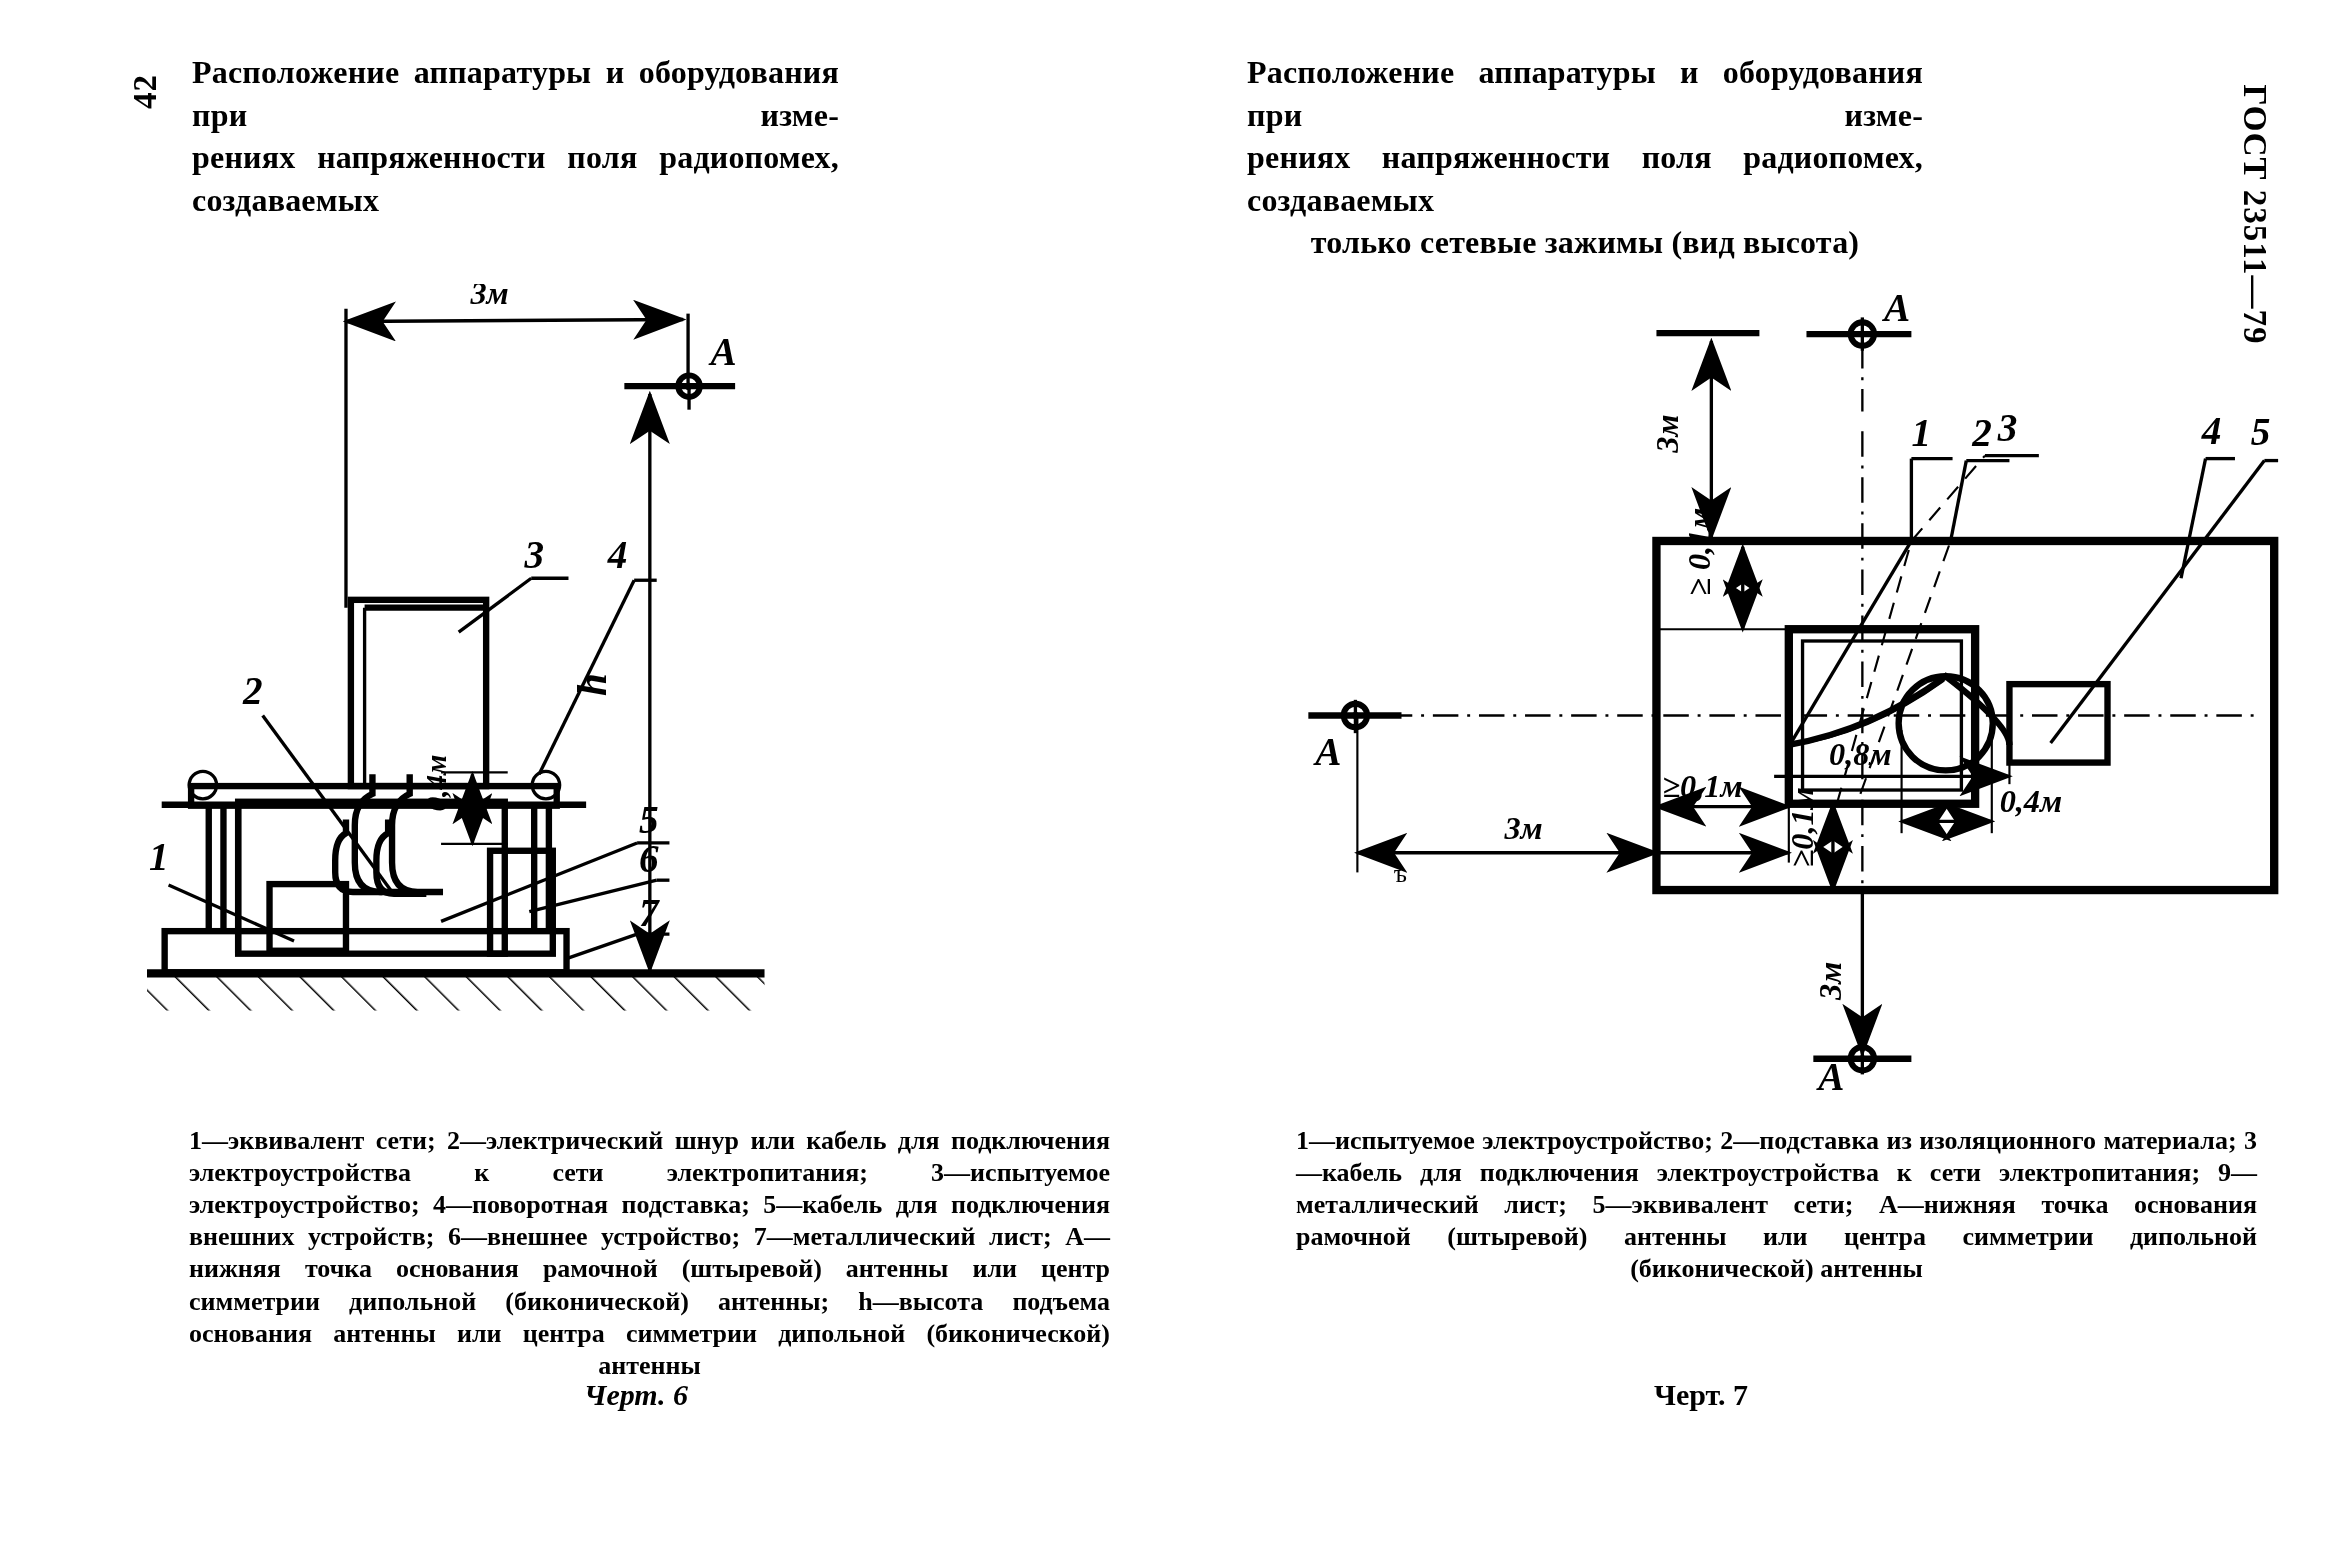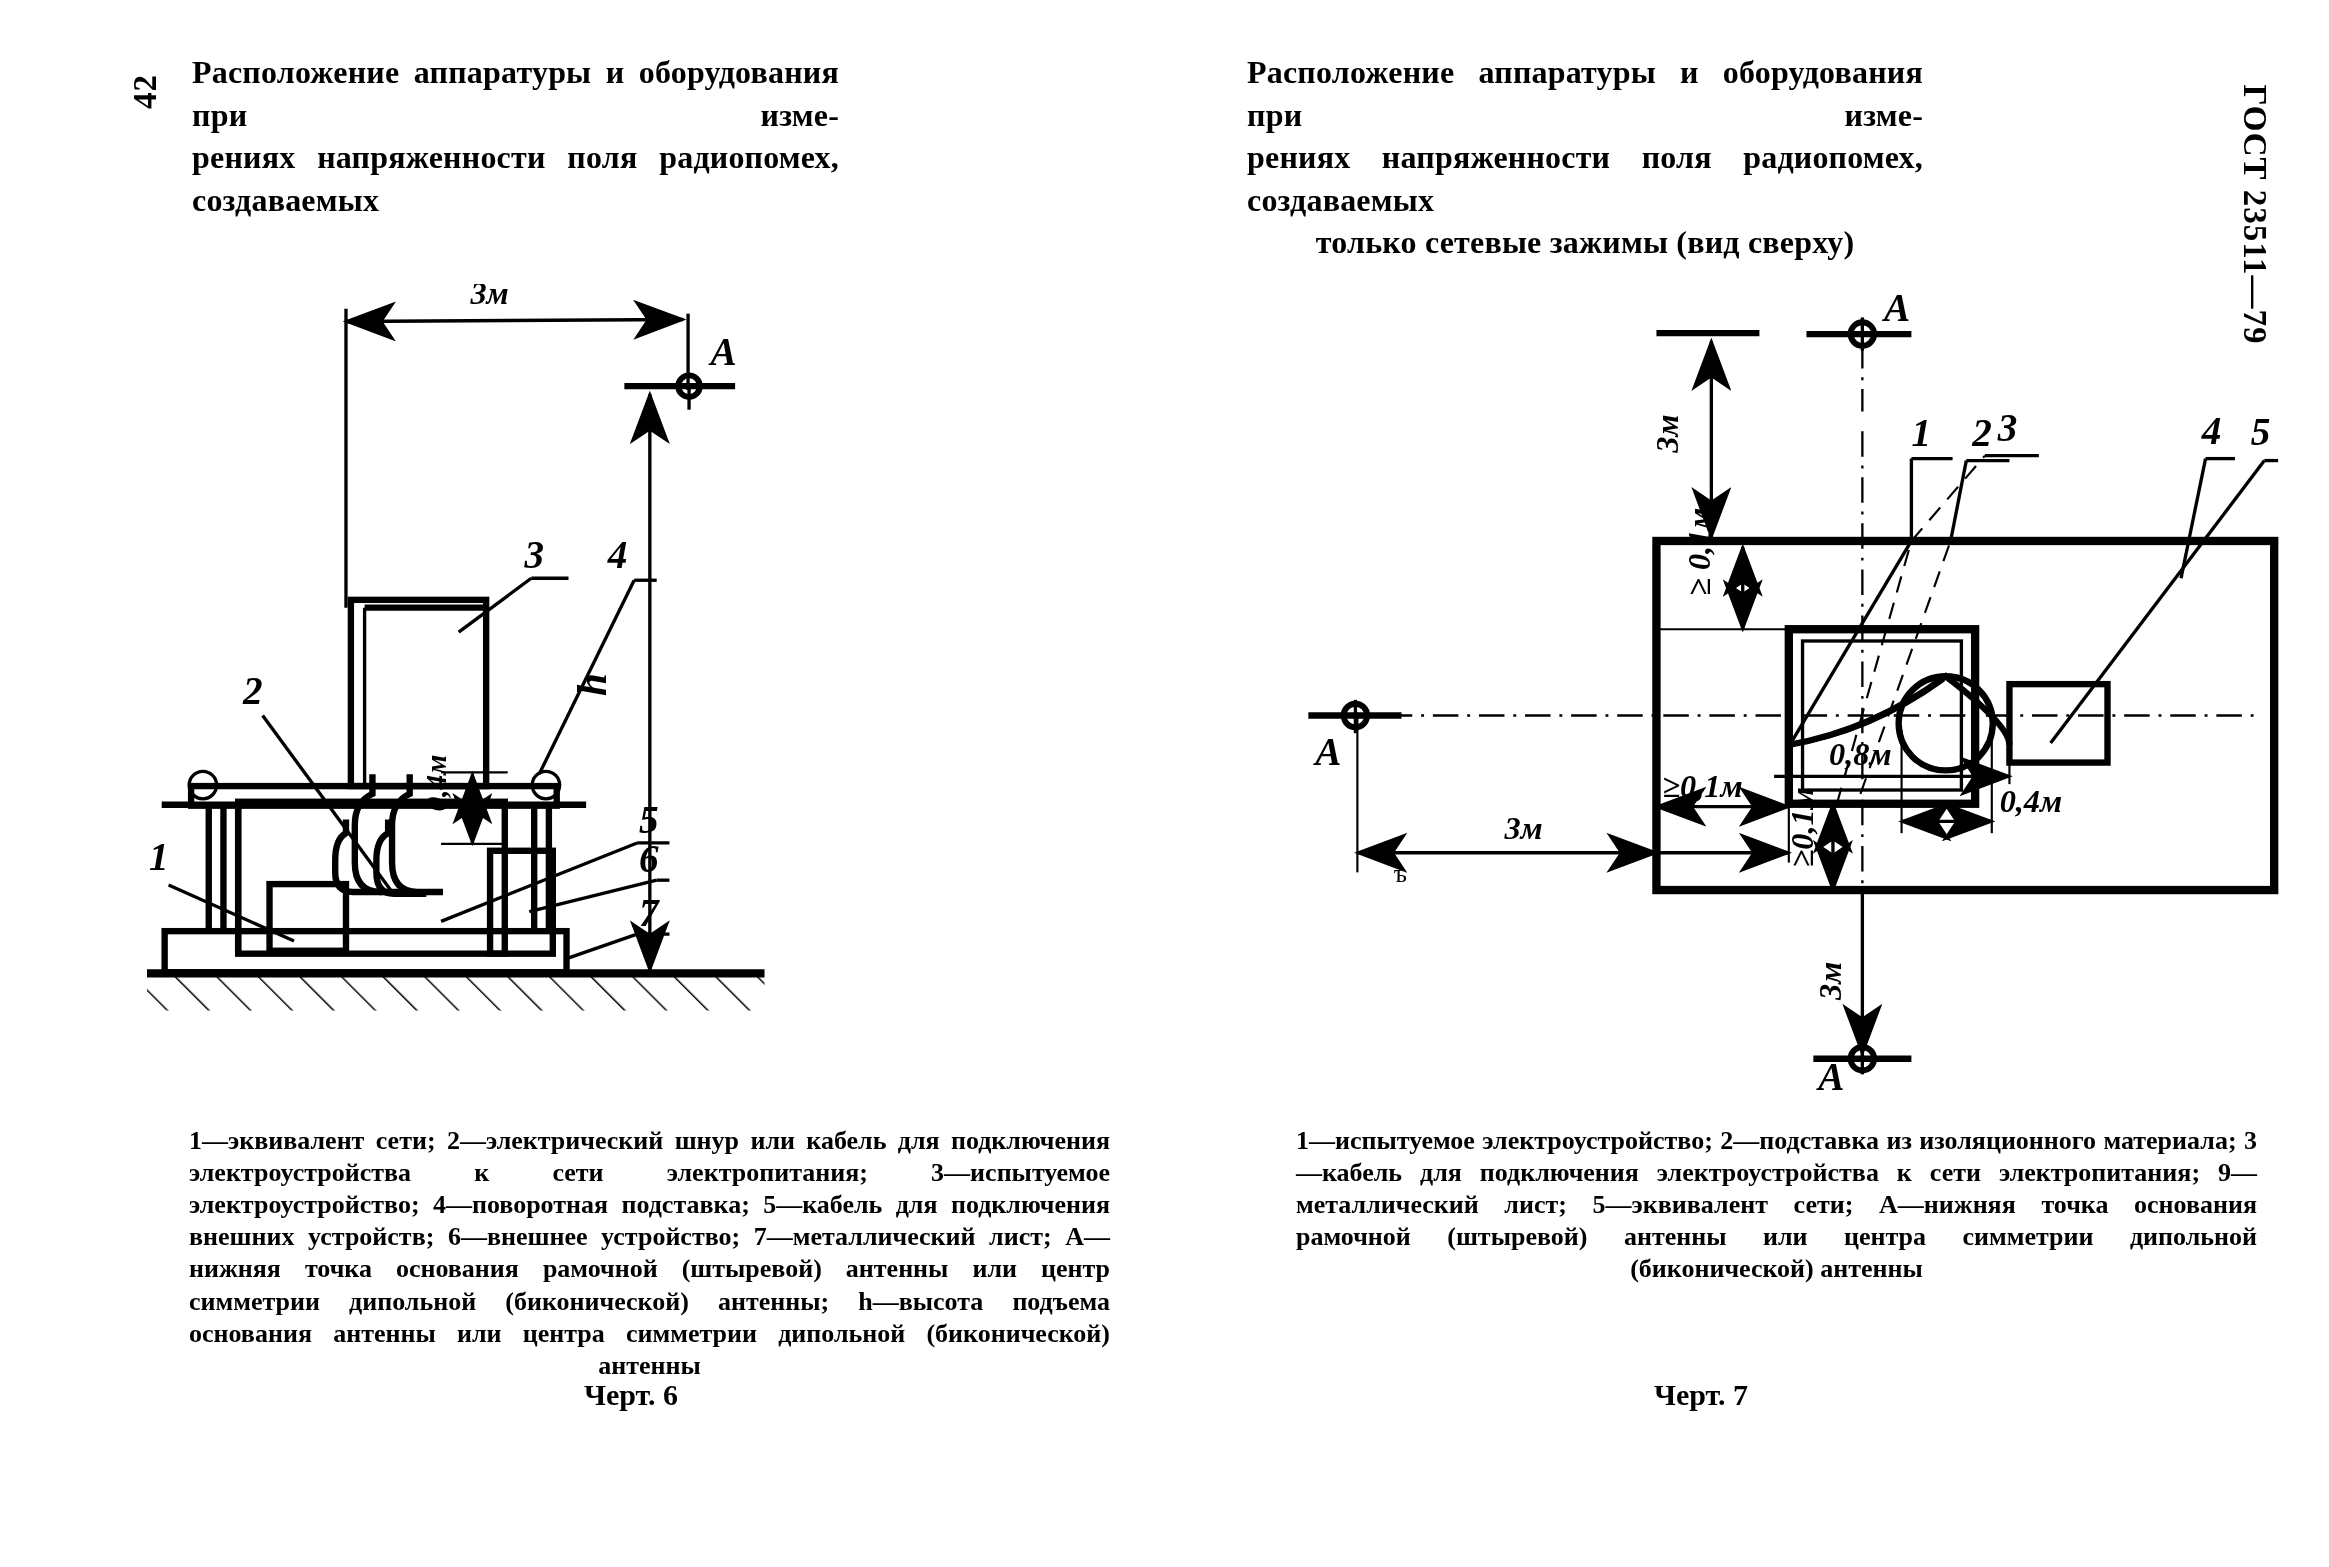--- a/index.html
+++ b/index.html
@@ -42,21 +42,21 @@
   .caption{
     font-size:26px;line-height:1.235;font-weight:bold;
     text-align:justify;text-align-last:center;
     letter-spacing:0px;
   }
   #caption-left{left:189px;top:1125px;width:921px;}
   #caption-right{left:1296px;top:1125px;width:961px;}
 
   
   .fig-label{font-size:30px;font-weight:bold;}
-  #fig-label-left{left:584px;top:1378px;}
+  #fig-label-left{left:584px;top:1378px;font-style:italic;}
   #fig-label-right{left:1654px;top:1378px;}
 
   
   #figure-left{left:147px;top:284px;width:990px;height:814px;}
   #figure-right{left:1225px;top:284px;width:1059px;height:814px;}
   svg{display:block;}
   .stroke{stroke:#000;fill:none;}
   .thin{stroke-width:2.2;}
   .med{stroke-width:3.4;}
   .thick{stroke-width:6.5;}
@@ -82,21 +82,21 @@
   <div class="abs" id="gost-number">ГОСТ 23511—79</div>
 
   <div class="abs heading" id="heading-left">
     <span class="hl j">Расположение  аппаратуры  и  оборудования  при  изме-</span>
     <span class="hl j">рениях  напряженности  поля  радиопомех,  создаваемых</span>
   </div>
 
   <div class="abs heading" id="heading-right">
     <span class="hl j">Расположение  аппаратуры  и  оборудования  при  изме-</span>
     <span class="hl j">рениях  напряженности  поля  радиопомех,  создаваемых</span>
-    <span class="hl c">только сетевые зажимы (вид сверху)</span>
+    <span class="hl c">только сетевые зажимы (вид высота)</span>
   </div>
 
   <div class="abs" id="figure-left">
     <svg width="990" height="814" viewBox="0 0 1010 830">
       <defs>
         <marker id="ar" markerWidth="16" markerHeight="12" refX="15" refY="6" orient="auto">
           <path d="M0,0 L16,6 L0,12 L4,6 Z" fill="#000"></path>
         </marker>
         <marker id="arS" markerWidth="16" markerHeight="12" refX="1" refY="6" orient="auto">
           <path d="M16,0 L0,6 L16,12 L12,6 Z" fill="#000"></path>

